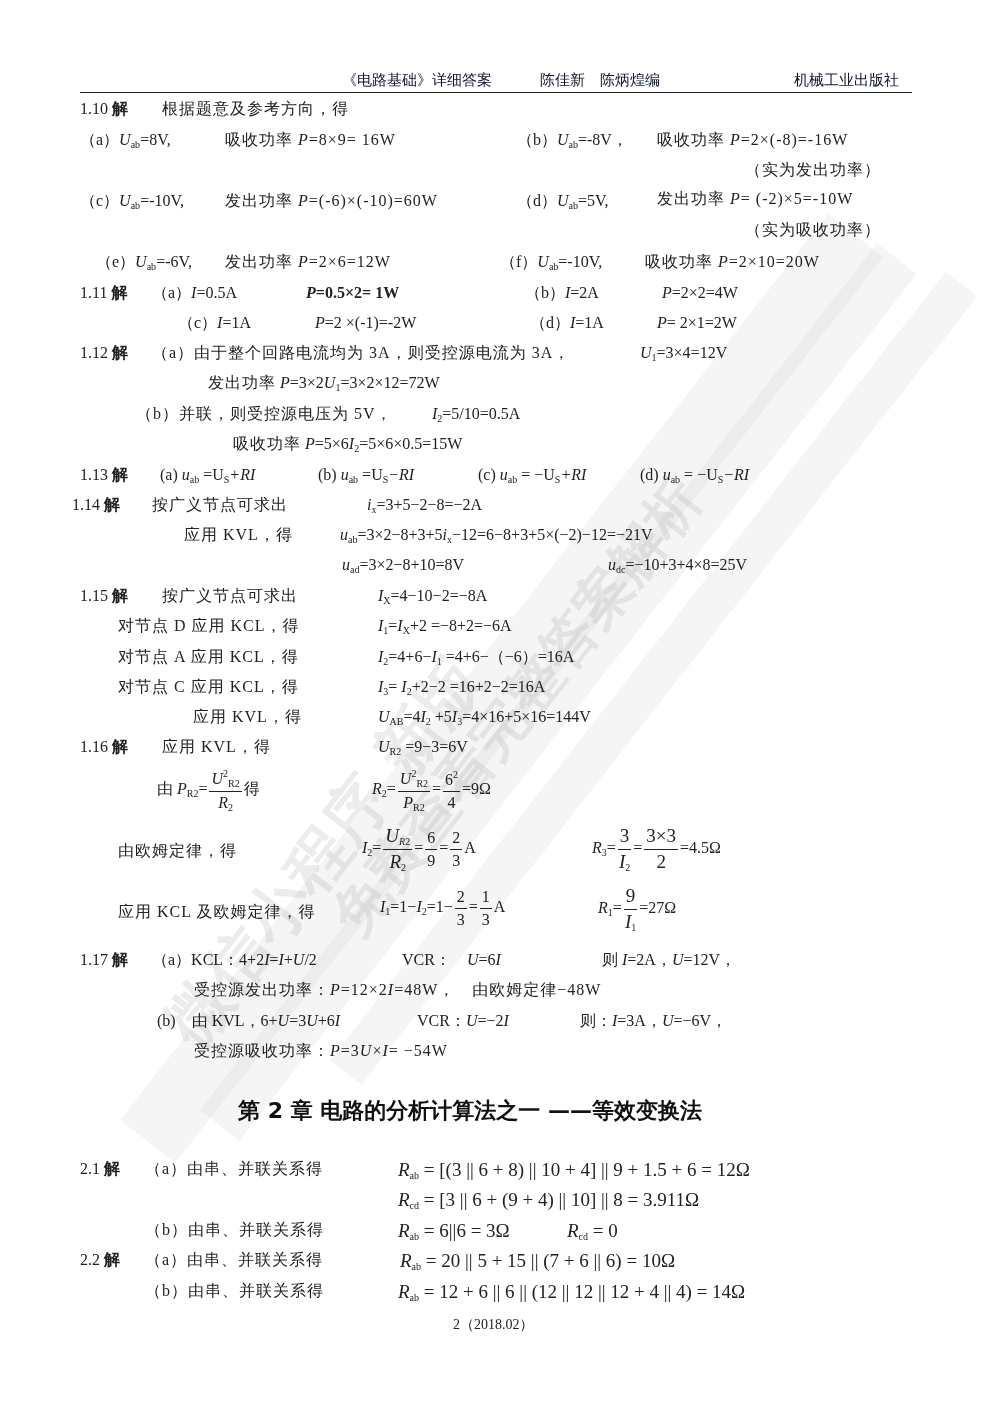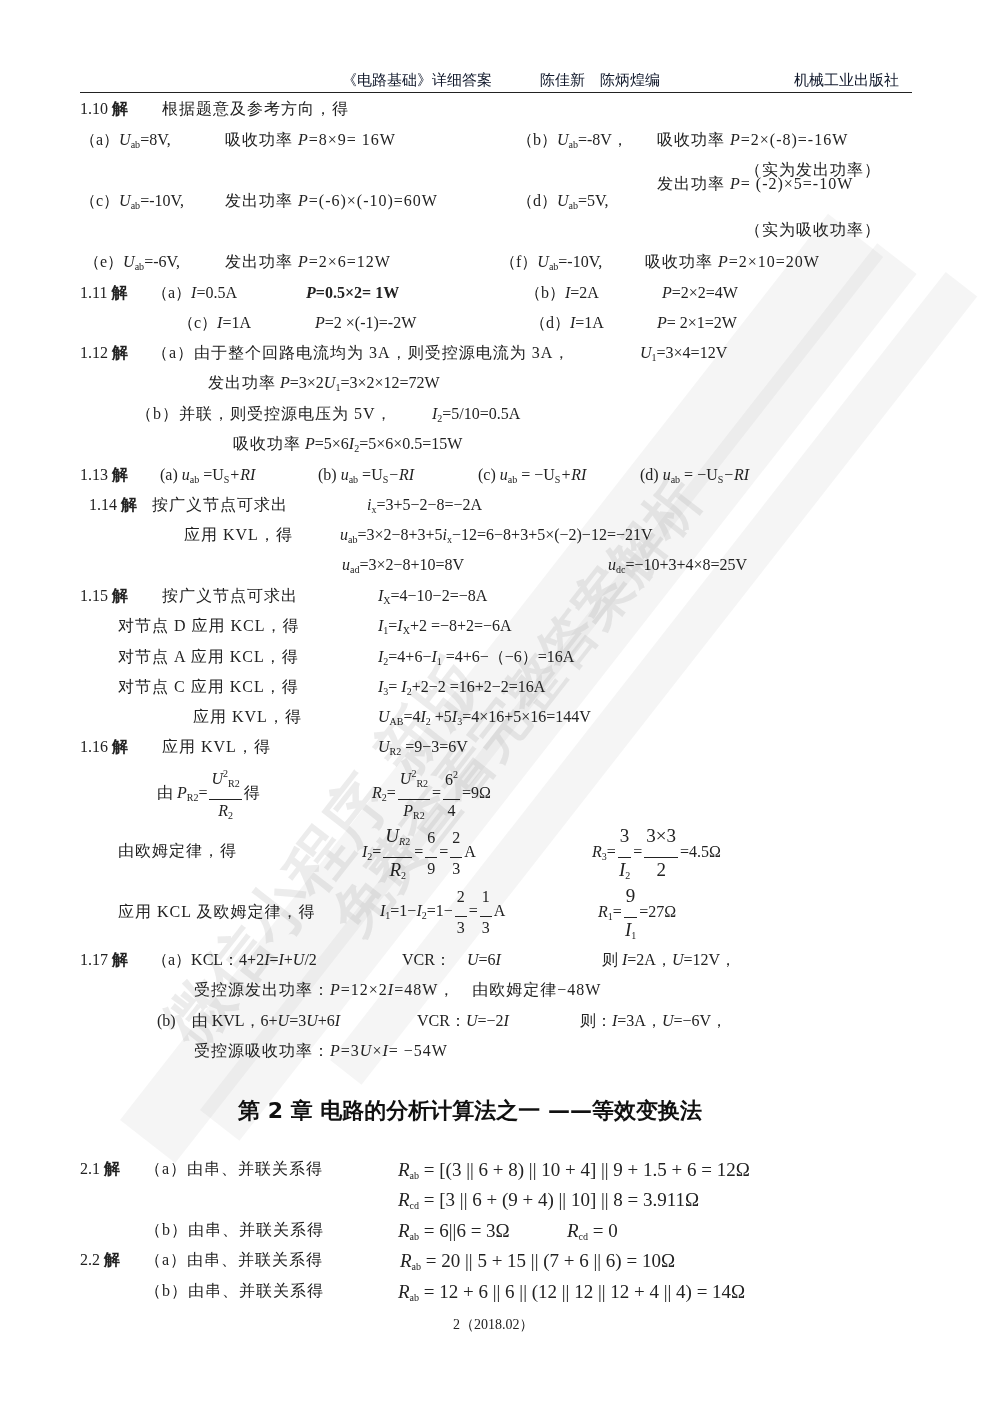--- a/index.html
+++ b/index.html
@@ -6,21 +6,21 @@
   body { width:992px; height:1403px; position:relative; overflow:hidden;
          font-family:"Liberation Serif","DejaVu Serif",serif; color:#222; font-size:16px; }
   .abs { position:absolute; white-space:nowrap; line-height:1; }
   .hdr { font-size:15px; color:#0f172a; }
   .rule { position:absolute; left:80px; width:832px; top:92px; height:0; border-top:1.5px solid #222; }
   i, .it { font-style:italic; }
   sub { font-size:10px; vertical-align:-3px; font-style:normal; }
   sup { font-size:10px; vertical-align:7px; }
   .cn { letter-spacing:1px; }
   .frac { display:inline-flex; flex-direction:column; align-items:center; vertical-align:middle; margin:0 2px; }
-  .frac .num { border-bottom:1px solid #222; padding:0 2px 10px; }
+  .frac .num { border-bottom:1px solid #222; padding:0 2px 2px; }
   .frac .den { padding-top:2px; }
   .big { font-size:19px; }
   .chapter { font-family:"DejaVu Sans","Liberation Sans",sans-serif; font-weight:bold; font-size:22px; color:#111; }
   .wm { position:absolute; font-family:"DejaVu Sans",sans-serif; font-weight:bold; color:rgba(150,150,150,0.18);
         transform-origin:left top; white-space:nowrap; pointer-events:none; }
   .stripe { position:absolute; background:rgba(170,170,170,0.12); transform-origin:left top; pointer-events:none; }
 </style>
 </head>
 <body>
 
@@ -43,24 +43,24 @@
 
   <span class="abs" style="left:80px;top:132px;"><span>（a）</span><i>U</i><sub>ab</sub><span>=8V,</span></span>
   <span class="abs cn" style="left:225px;top:132px;"><span>吸收功率</span> <i>P</i><span>=8×9= 16W</span></span>
   <span class="abs" style="left:517px;top:132px;"><span>（b）</span><i>U</i><sub>ab</sub><span>=-8V，</span></span>
   <span class="abs cn" style="left:657px;top:132px;"><span>吸收功率</span> <i>P</i><span>=2×(-8)=-16W</span></span>
   <span class="abs cn" style="left:745px;top:162px;">（实为发出功率）</span>
 
   <span class="abs" style="left:80px;top:193px;"><span>（c）</span><i>U</i><sub>ab</sub><span>=-10V,</span></span>
   <span class="abs cn" style="left:225px;top:193px;"><span>发出功率</span> <i>P</i><span>=(-6)×(-10)=60W</span></span>
   <span class="abs" style="left:517px;top:193px;"><span>（d）</span><i>U</i><sub>ab</sub><span>=5V,</span></span>
-  <span class="abs cn" style="left:657px;top:176px;"><span>发出功率</span> <i>P</i><span>= (-2)×5=-10W</span></span>
+  <span class="abs cn" style="left:657px;top:191px;"><span>发出功率</span> <i>P</i><span>= (-2)×5=-10W</span></span>
   <span class="abs cn" style="left:745px;top:222px;">（实为吸收功率）</span>
 
-  <span class="abs" style="left:84px;top:254px;"><span>（e）</span><i>U</i><sub>ab</sub><span>=-6V,</span></span>
+  <span class="abs" style="left:96px;top:254px;"><span>（e）</span><i>U</i><sub>ab</sub><span>=-6V,</span></span>
   <span class="abs cn" style="left:225px;top:254px;"><span>发出功率</span> <i>P</i><span>=2×6=12W</span></span>
   <span class="abs" style="left:500px;top:254px;"><span>（f）</span><i>U</i><sub>ab</sub><span>=-10V,</span></span>
   <span class="abs cn" style="left:645px;top:254px;"><span>吸收功率</span> <i>P</i><span>=2×10=20W</span></span>
 </div>
 
 <div>
   <span class="abs" style="left:80px;top:285px;"><span>1.11</span> <b>解</b></span>
   <span class="abs" style="left:152px;top:285px;"><span>（a）</span><i>I</i><span>=0.5A</span></span>
   <span class="abs" style="left:306px;top:285px;font-weight:bold;"><i>P</i><span>=0.5×2= 1W</span></span>
   <span class="abs" style="left:525px;top:285px;"><span>（b）</span><i>I</i><span>=2A</span></span>
@@ -83,21 +83,21 @@
 
 <div>
   <span class="abs" style="left:80px;top:467px;"><span>1.13</span> <b>解</b></span>
   <span class="abs" style="left:160px;top:467px;"><span>(a)</span> <i>u</i><sub>ab</sub><span> =U</span><sub>S</sub><i>+RI</i></span>
   <span class="abs" style="left:318px;top:467px;"><span>(b)</span> <i>u</i><sub>ab</sub><span> =U</span><sub>S</sub><i>−RI</i></span>
   <span class="abs" style="left:478px;top:467px;"><span>(c)</span> <i>u</i><sub>ab</sub><span> = −U</span><sub>S</sub><i>+RI</i></span>
   <span class="abs" style="left:640px;top:467px;"><span>(d)</span> <i>u</i><sub>ab</sub><span> = −U</span><sub>S</sub><i>−RI</i></span>
 </div>
 
 <div>
-  <span class="abs" style="left:89px;top:497px;"><span>1.14</span> <b>解</b></span>
+  <span class="abs" style="left:72px;top:497px;"><span>1.14</span> <b>解</b></span>
   <span class="abs cn" style="left:152px;top:497px;">按广义节点可求出</span>
   <span class="abs" style="left:367px;top:497px;"><i>i</i><sub>x</sub><span>=3+5−2−8=−2A</span></span>
   <span class="abs cn" style="left:184px;top:527px;">应用 KVL，得</span>
   <span class="abs" style="left:340px;top:527px;"><i>u</i><sub>ab</sub><span>=3×2−8+3+5</span><i>i</i><sub>x</sub><span>−12=6−8+3+5×(−2)−12=−21V</span></span>
   <span class="abs" style="left:342px;top:557px;"><i>u</i><sub>ad</sub><span>=3×2−8+10=8V</span></span>
   <span class="abs" style="left:608px;top:557px;"><i>u</i><sub>dc</sub><span>=−10+3+4×8=25V</span></span>
 </div>
 
 <div>
   <span class="abs" style="left:80px;top:588px;"><span>1.15</span> <b>解</b></span>

